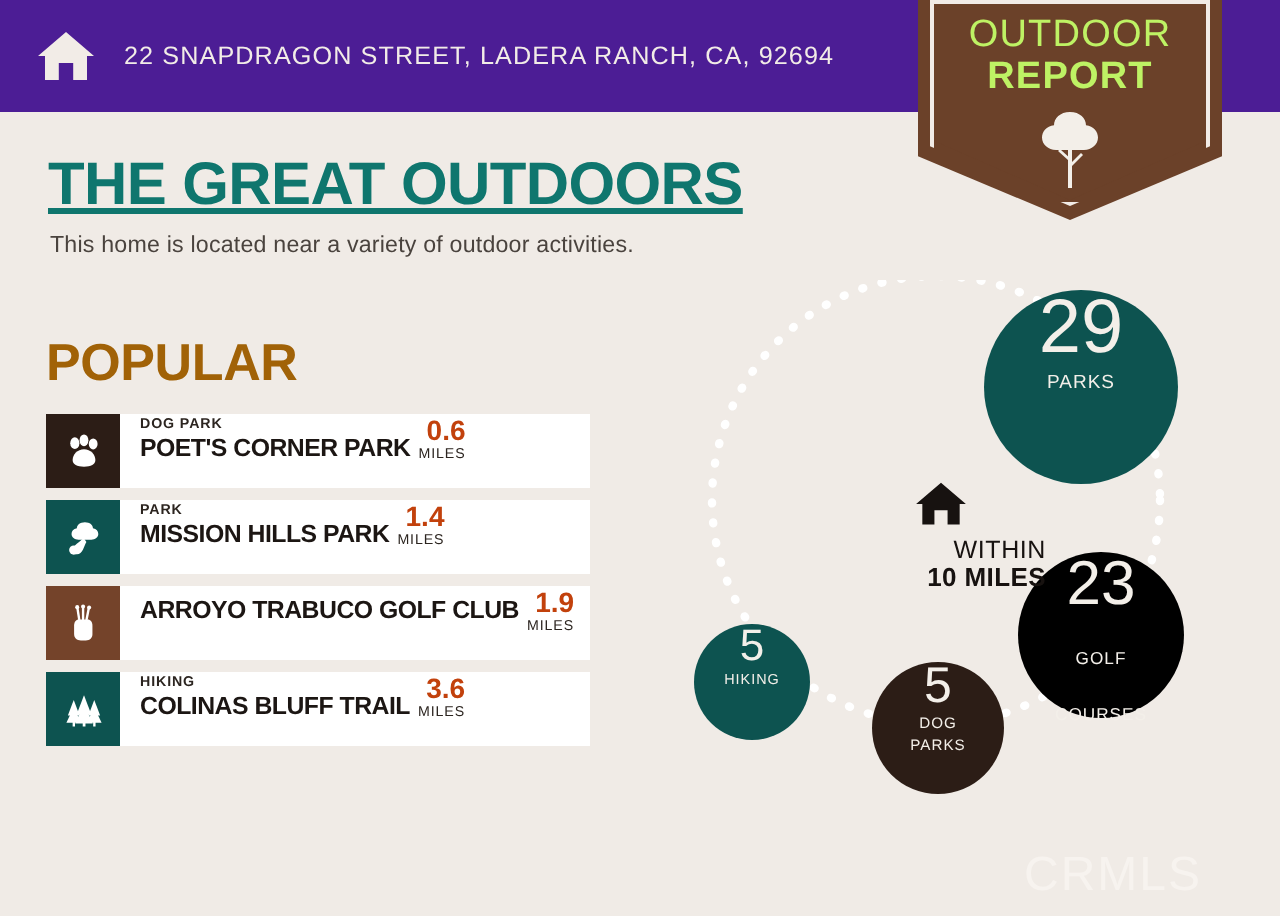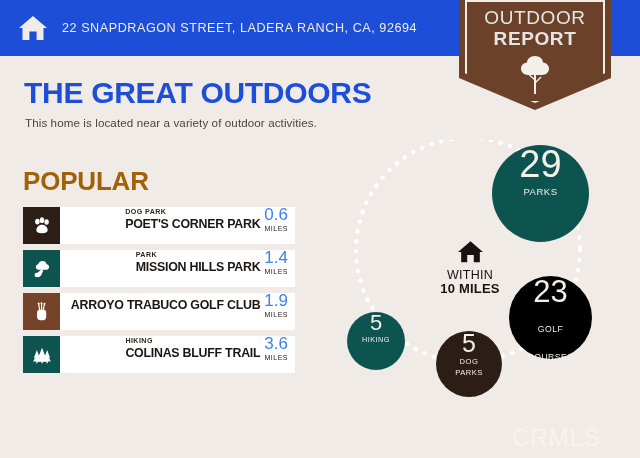--- a/index.html
+++ b/index.html
@@ -12,21 +12,21 @@
   .page {
     position: relative;
     width: 640px; height: 458px;
     background: #f0ebe6;
   }
 
   
   .header-bar {
     position: absolute; left: 0; top: 0;
     width: 640px; height: 56px;
-    background: #1d4ed8;
+    background: #4c1d95;
     display: flex; align-items: center;
   }
   .header-home-icon {
     margin-left: 17px; width: 32px; height: 30px;
     display: flex; align-items: center; justify-content: center;
   }
   .header-address {
     margin-left: 13px;
     color: #f2ece7;
     font-size: 12.6px;
@@ -54,36 +54,36 @@
   }
   .banner-inner-mask {
     position: absolute; left: 9px; top: 7px;
     width: 134px; height: 97px;
     background: #6b4129;
     -webkit-clip-path: polygon(0 0, 100% 0, 100% 70%, 50% 100%, 0 70%);
     clip-path: polygon(0 0, 100% 0, 100% 70%, 50% 100%, 0 70%);
   }
   .banner-text {
     position: absolute; left: 0; top: 12px; width: 152px;
-    text-align: center; color: #e5e5e5;
+    text-align: center; color: #bef264;
     line-height: 1.08;
     z-index: 2;
   }
   .banner-text .l1 { font-size: 19px; letter-spacing: 0.6px; font-weight: 400; }
   .banner-text .l2 { font-size: 19px; letter-spacing: 0.6px; font-weight: 700; }
   .banner-tree {
     position: absolute; left: 0; top: 58px; width: 152px;
     text-align: center; z-index: 2;
   }
 
   
   .title {
     position: absolute; left: 24px; top: 76px;
     font-size: 30px; font-weight: 700;
-    letter-spacing: -0.3px; color: #1d4ed8;
+    letter-spacing: -0.3px; color: #0f766e; text-decoration: underline;
   }
   .subtitle {
     position: absolute; left: 25px; top: 116px;
     font-size: 11.6px; color: #4a433e; letter-spacing: 0.1px;
   }
   .popular {
     position: absolute; left: 23px; top: 166px;
     font-size: 26px; font-weight: 700;
     letter-spacing: -0.2px; color: #a16207;
   }
@@ -94,38 +94,38 @@
     display: flex; align-items: stretch;
     height: 37px; margin-bottom: 6px;
     background: #ffffff;
   }
   .row-icon {
     width: 37px; height: 37px; flex: 0 0 37px;
     display: flex; align-items: center; justify-content: center;
   }
   .row-body {
     flex: 1 1 auto;
-    display: flex; align-items: center; justify-content: flex-end;
+    display: flex; align-items: center; justify-content: flex-start;
     padding: 0 7px 12px 10px;
     min-width: 0;
     border-radius: 12px;
   }
   .row-texts { min-width: 0; }
   .row-cat {
     font-size: 7.1px; font-weight: 700; color: #2c2520;
     letter-spacing: 0.45px; line-height: 1.25;
   }
   .row-name {
     font-size: 12.4px; font-weight: 700; color: #1c1613;
     letter-spacing: -0.25px; line-height: 1.15;
     white-space: nowrap;
   }
   .row-dist { text-align: right; flex: 0 0 auto; padding-left: 4px; }
   .row-dist .val {
-    font-size: 17px; font-weight: 400; color: #3b82f6; line-height: 1.1;
+    font-size: 14px; font-weight: 700; color: #c2410c; line-height: 1.1;
   }
   .row-dist .unit {
     font-size: 7.1px; font-weight: 400; color: #2c2520; letter-spacing: 0.45px;
   }
 
   
   .diagram { position: absolute; left: 325px; top: 140px; width: 315px; height: 310px; }
   .ring { position: absolute; left: 0; top: 0; }
 
   .bubble {
@@ -148,21 +148,21 @@
   .b-dog { left: 111px; top: 191px; width: 66px; height: 66px; background: #2c1d16; }
   .b-dog .num { font-size: 25px; }
   .b-dog .lbl { font-size: 7.6px; margin-top: 2px; }
 
   .b-hiking { left: 22px; top: 172px; width: 58px; height: 58px; background: #0d5350; }
   .b-hiking .num { font-size: 22px; }
   .b-hiking .lbl { font-size: 7.2px; margin-top: 2px; }
 
   .center-block {
     position: absolute; left: 92px; top: 100px; width: 106px;
-    text-align: center; color: #171210;
+    text-align: right; color: #171210;
   }
   .center-house { display: flex; justify-content: center; margin-bottom: 4px; }
   .center-l1 { font-size: 12.5px; letter-spacing: 0.3px; line-height: 1.15; }
   .center-l2 { font-size: 13px; font-weight: 700; letter-spacing: 0.2px; line-height: 1.15; }
 
   .watermark {
     position: absolute; left: 512px; top: 424px;
     font-size: 24px; letter-spacing: 1px;
     color: #f7f3ef; font-weight: 400;
   }

